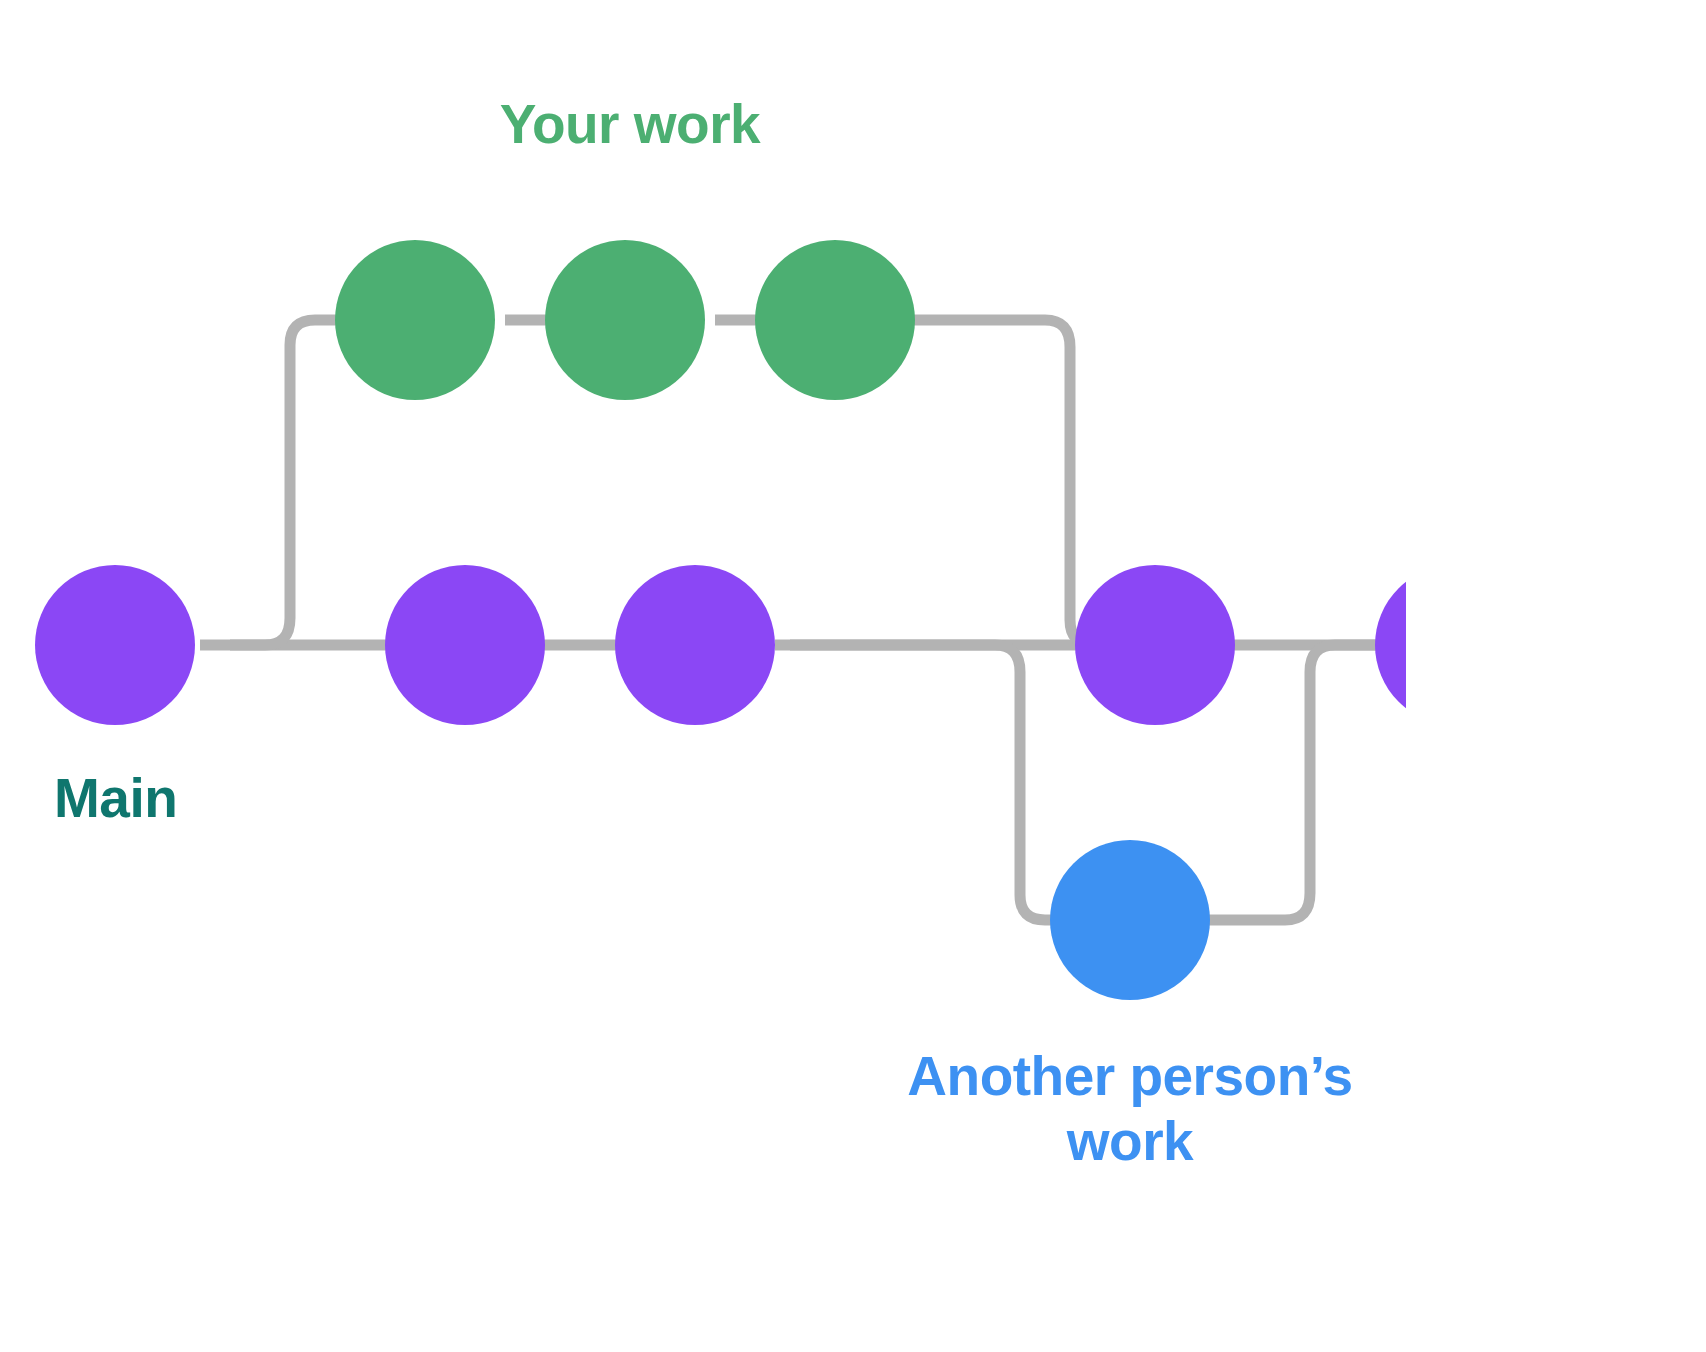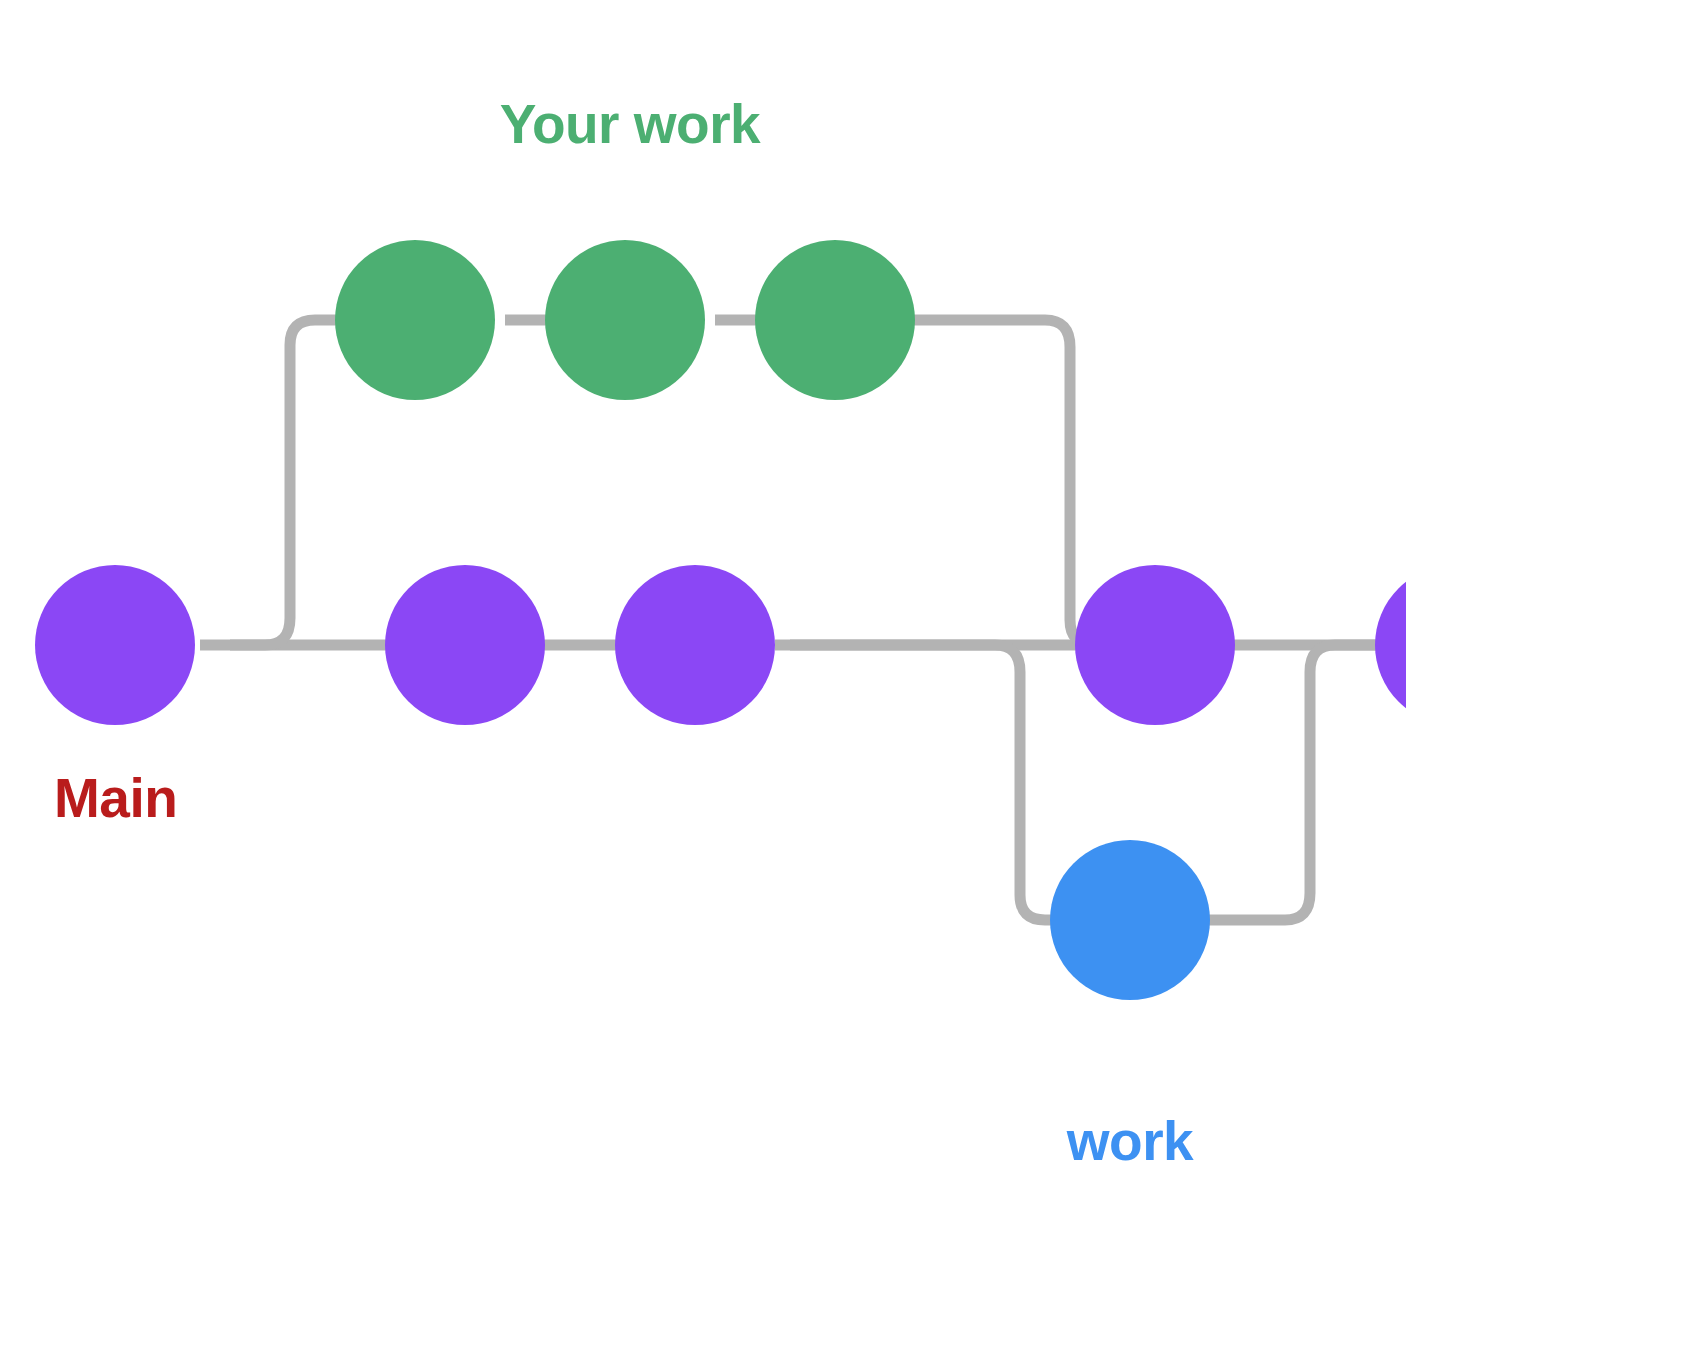--- a/index.html
+++ b/index.html
@@ -36,21 +36,21 @@
     top: 92px;
     width: 1260px;
     text-align: center;
     font-size: 55px;
     color: #4caf72;
   }
   #label-main {
     left: 54px;
     top: 766px;
     font-size: 55px;
-    color: #b91c1c;
+    color: #0f766e;
     text-align: center;
   }
   #label-another {
     left: 800px;
     top: 1044px;
     width: 660px;
     text-align: center;
     font-size: 55px;
     color: #3d91f2;
   }
@@ -91,15 +91,15 @@
     <circle cx="625" cy="320" r="80" fill="#4caf72"></circle>
     <circle cx="835" cy="320" r="80" fill="#4caf72"></circle>
 
     <circle cx="1130" cy="920" r="80" fill="#3d91f2"></circle>
   </svg>
 
   <div class="label" id="label-your-work">Your work</div>
 
   <div class="label" id="label-main">Main</div>
 
-  <div class="label" id="label-another"><br><span>work</span></div>
+  <div class="label" id="label-another"><span>Another person’s</span><br><span>work</span></div>
 
 </div>
 
 </body></html>

